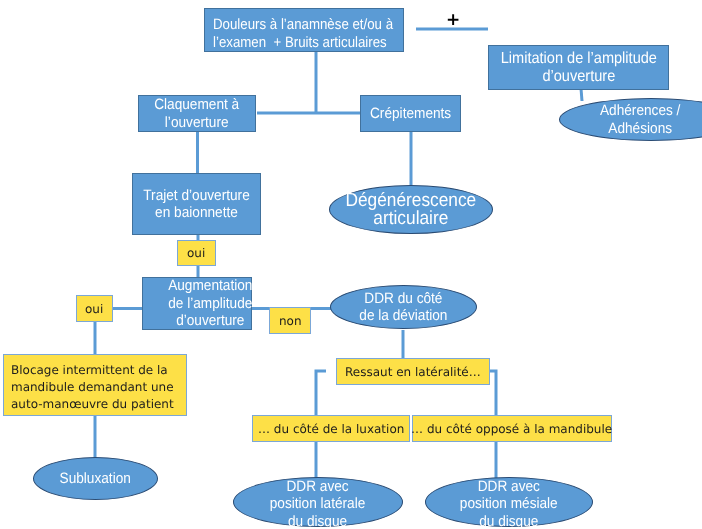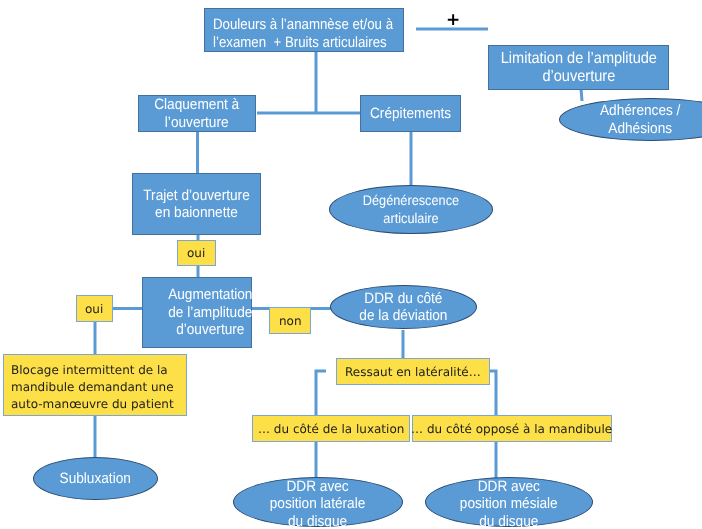--- a/index.html
+++ b/index.html
@@ -57,30 +57,30 @@
 </div>
 <div class="node fillbox" style="left:138px;top:95px;width:118px;height:37px;font-size:15px;line-height:17.5px;">
   <span class="lines" style="transform:translate(0px,0px) scaleX(0.91);"><span>Claquement à</span><br><span>l’ouverture</span></span>
 </div>
 <div class="node fillbox" style="left:360px;top:95px;width:101px;height:37px;font-size:15px;line-height:17.5px;">
   <span class="lines" style="transform:translate(0px,0px) scaleX(0.91);"><span>Crépitements</span></span>
 </div>
 <div class="node fillbox" style="left:132px;top:173px;width:129px;height:62px;font-size:15px;line-height:17.5px;">
   <span class="lines" style="transform:translate(0px,0px) scaleX(0.91);"><span>Trajet d’ouverture</span><br><span>en baionnette</span></span>
 </div>
-<div class="node ell" style="left:328.7px;top:185px;width:164.4px;height:49px;font-size:14px;line-height:17.5px;">
+<div class="node ell" style="left:328.7px;top:185px;width:164.4px;height:49px;font-size:19px;line-height:17.5px;">
   <span class="lines" style="transform:translate(0px,0px) scaleX(0.91);"><span>Dégénérescence</span><br><span>articulaire</span></span>
 </div>
 <div class="node labelmono" style="left:177px;top:240px;width:39px;height:26px;font-size:12px;line-height:16px;">
   <span class="lines" style="transform:translate(0px,0px) scaleX(0.999);"><span>oui</span></span>
 </div>
 <div class="node labelmono" style="left:76px;top:295px;width:37px;height:27px;font-size:12px;line-height:16px;">
   <span class="lines" style="transform:translate(0px,0px) scaleX(0.999);"><span>oui</span></span>
 </div>
-<div class="node fillbox" style="left:142px;top:277px;width:110px;height:71px;font-size:15px;line-height:17.5px;padding-left:27px;">
+<div class="node fillbox" style="left:142px;top:277px;width:110px;height:53px;font-size:15px;line-height:17.5px;padding-left:27px;">
   <span class="lines" style="transform:translate(0px,0px) scaleX(0.91);"><span>Augmentation</span><br><span>de l’amplitude</span><br><span>d’ouverture</span></span>
 </div>
 <div class="node labelmono" style="left:269px;top:295px;width:42px;height:27px;font-size:12px;line-height:16px;margin-top:12px;">
   <span class="lines" style="transform:translate(0px,0px) scaleX(0.999);"><span>non</span></span>
 </div>
 <div class="node labelmono left" style="left:3px;top:354px;width:184px;height:62px;font-size:12px;line-height:17px;padding-left:7px;">
   <span class="lines" style="transform:translate(0px,1.5px) scaleX(0.999);"><span>Blocage intermittent de la</span><br><span>mandibule demandant une</span><br><span>auto-manœuvre du patient</span></span>
 </div>
 <div class="node ell" style="left:329.5px;top:285px;width:147.5px;height:44px;font-size:15px;line-height:17.5px;">
   <span class="lines" style="transform:translate(0px,0px) scaleX(0.91);"><span>DDR du côté</span><br><span>de la déviation</span></span>

